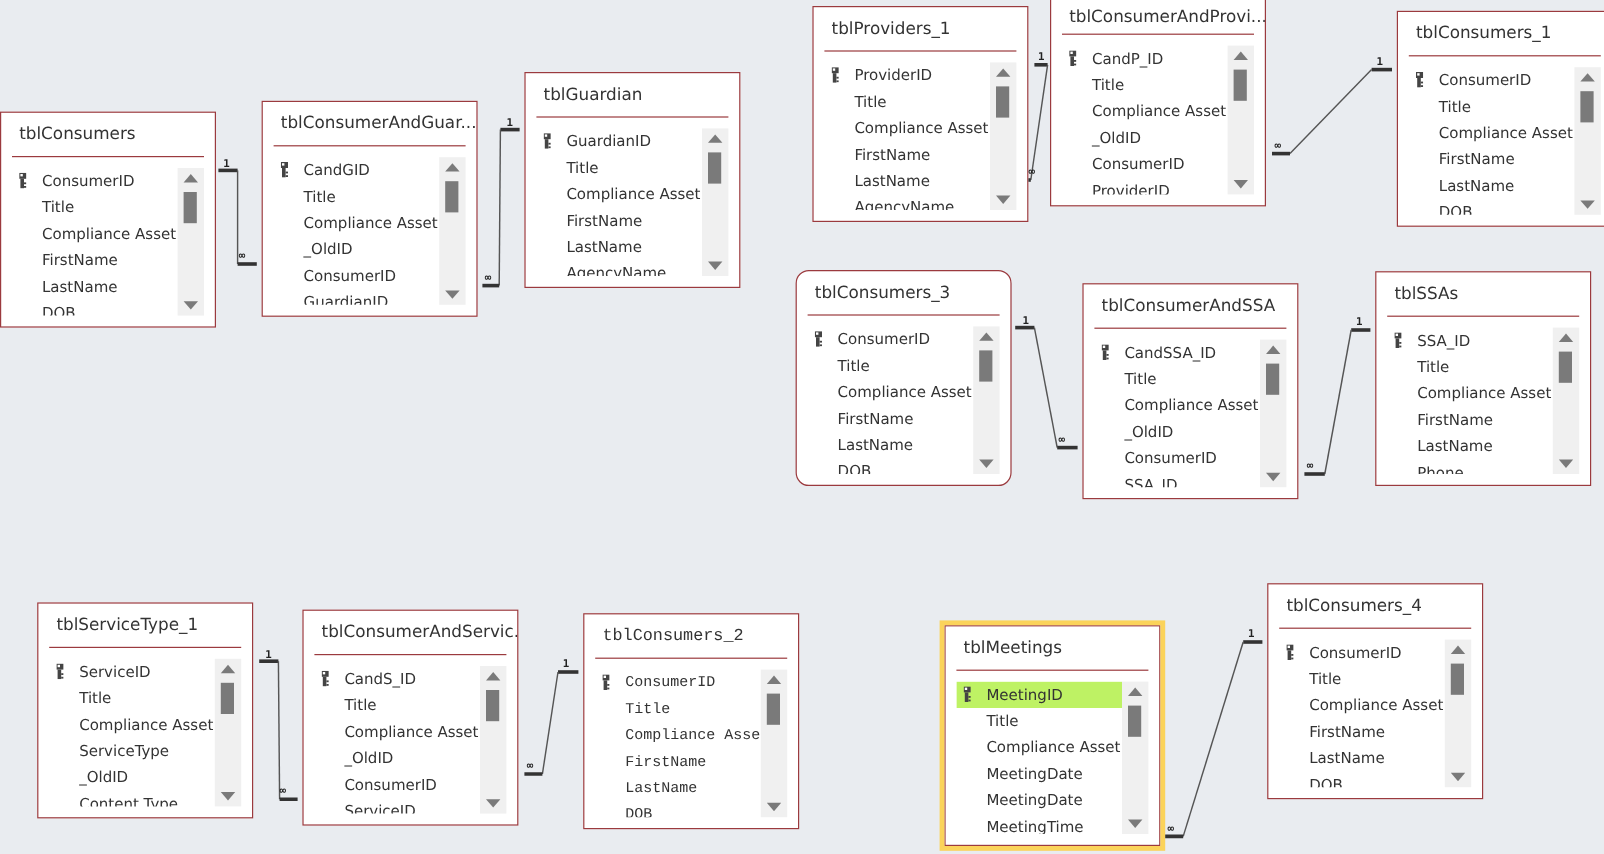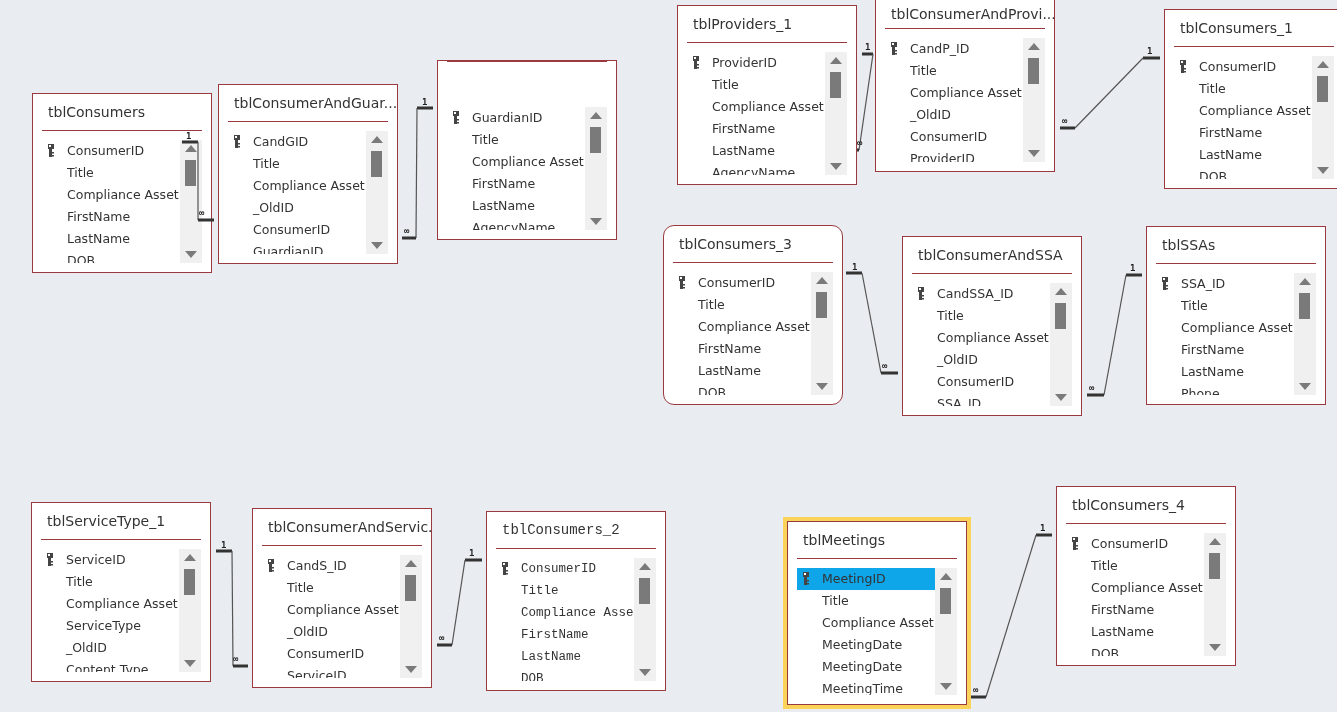--- a/index.html
+++ b/index.html
@@ -19,38 +19,38 @@
     height:36px; line-height:36px; padding-left:15px; font-size:14px; color:#333;
     white-space:nowrap; overflow:hidden; cursor:move;
   }
   .tbl-sep { height:1px; background:#9b3a3e; margin:0 9px 0 9px; }
   .tbl-body { position:absolute; left:9px; right:9px; top:46px; bottom:9px; }
   .fields { position:absolute; left:0; top:0; right:22px; bottom:0; overflow:hidden; }
   .field {
     height:22px; line-height:22px; font-size:12.5px; color:#333; padding-left:25px;
     white-space:nowrap; overflow:hidden; position:relative; cursor:default;
   }
-  .field.hl { background:#0ea5e9; }
+  .field.hl { background:#bef264; }
   .key-icon {
     position:absolute; left:6px; top:4px; width:6px; height:13px;
   }
   .key-icon svg { display:block; }
   .vscroll { position:absolute; right:0; top:0; width:22px; bottom:0; background:#f0f0f0; }
   .sb-up, .sb-down { position:absolute; left:5px; width:0; height:0; border-left:6px solid transparent; border-right:6px solid transparent; }
   .sb-up { top:5px; border-bottom:7px solid #7a7a7a; }
   .sb-down { bottom:5px; border-top:7px solid #7a7a7a; }
   .sb-thumb { position:absolute; left:5px; width:11px; top:20px; height:26px; background:#7a7a7a; }
   .rel-label { font-size:9px; font-weight:bold; fill:#222; font-family:"DejaVu Sans Mono","Liberation Mono",monospace; }
 </style>
 </head>
 <body>
 
 <div id="canvas">
 
-<div class="tbl" style="left: 0px; top: 93px; width: 180px; height: 180px; margin-left: 32px;">
+<div class="tbl" style="left: 0px; top: 93px; width: 180px; height: 180px;">
       <div class="tbl-title">tblConsumers</div>
       <div class="tbl-sep"></div>
       <div class="tbl-body">
         <div class="fields">
           <div class="field"><span class="key-icon">
               <svg width="6" height="13" viewBox="0 0 6 13">
                 <rect x="0" y="0" width="6" height="5" fill="#444"></rect>
                 <rect x="1" y="1" width="2" height="2" fill="#fff"></rect>
                 <rect x="1" y="5" width="3" height="8" fill="#444"></rect>
                 <rect x="4" y="8" width="2" height="1.5" fill="#444"></rect>
@@ -91,20 +91,21 @@
           <div class="field"><span>GuardianID</span></div>
         </div>
         <div class="vscroll">
           <div class="sb-up"></div>
           <div class="sb-thumb"></div>
           <div class="sb-down"></div>
         </div>
       </div>
     </div>
     <div class="tbl" style="left: 437px; top: 60px; width: 180px; height: 180px;">
+      <div class="tbl-title">tblGuardian</div>
       <div class="tbl-sep"></div>
       <div class="tbl-body">
         <div class="fields">
           <div class="field"><span class="key-icon">
               <svg width="6" height="13" viewBox="0 0 6 13">
                 <rect x="0" y="0" width="6" height="5" fill="#444"></rect>
                 <rect x="1" y="1" width="2" height="2" fill="#fff"></rect>
                 <rect x="1" y="5" width="3" height="8" fill="#444"></rect>
                 <rect x="4" y="8" width="2" height="1.5" fill="#444"></rect>
                 <rect x="4" y="11" width="2" height="1.5" fill="#444"></rect>

